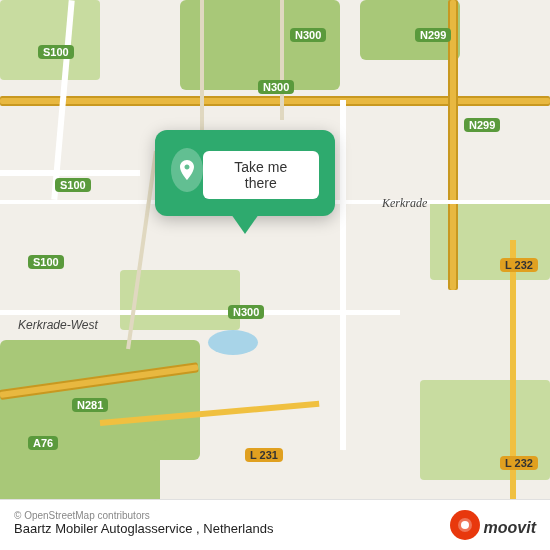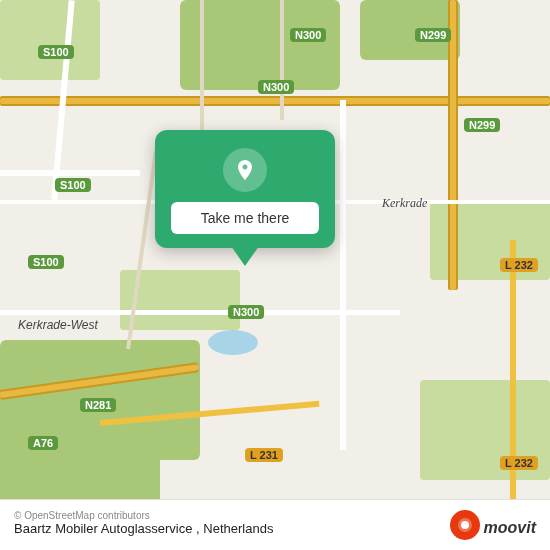--- a/index.html
+++ b/index.html
@@ -90,21 +90,20 @@
     
     #popup-card {
       position: absolute;
       top: 130px;
       left: 155px;
       width: 180px;
       background: #2eaa6e;
       border-radius: 12px;
       padding: 18px 16px 14px 16px;
       display: flex;
-      flex-direction: column;
       align-items: center;
       box-shadow: 0 4px 16px rgba(0,0,0,0.25);
       z-index: 20;
     }
 
     #popup-card::after {
       content: '';
       position: absolute;
       bottom: -18px;
       left: 50%;
@@ -255,21 +254,21 @@
   <div class="road" style="top:240px;left:510px;width:6px;height:270px;background:#f0c040;"></div>
 
   <div class="route-badge route-green" style="top:28px;left:290px;">N300</div>
   <div class="route-badge route-green" style="top:28px;left:415px;">N299</div>
   <div class="route-badge route-green" style="top:80px;left:258px;">N300</div>
   <div class="route-badge route-green" style="top:118px;left:464px;">N299</div>
   <div class="route-badge route-green" style="top:45px;left:38px;">S100</div>
   <div class="route-badge route-green" style="top:178px;left:55px;">S100</div>
   <div class="route-badge route-green" style="top:255px;left:28px;">S100</div>
   <div class="route-badge route-green" style="top:305px;left:228px;">N300</div>
-  <div class="route-badge route-green" style="top:398px;left:80px;">N281</div>
+  <div class="route-badge route-green" style="top:398px;left:72px;">N281</div>
   <div class="route-badge route-green" style="top:436px;left:28px;text-align:center;">A76</div>
   <div class="route-badge route-yellow" style="top:448px;left:245px;">L 231</div>
   <div class="route-badge route-yellow" style="top:258px;left:500px;">L 232</div>
   <div class="route-badge route-yellow" style="top:456px;left:500px;">L 232</div>
 
   <div class="place-label" style="top:196px;left:382px;font-family:Liberation Serif, serif;">Kerkrade</div>
   <div class="place-label" style="top:318px;left:18px;">Kerkrade-West</div>
 
   <div id="popup-card">
     <div class="popup-icon">

